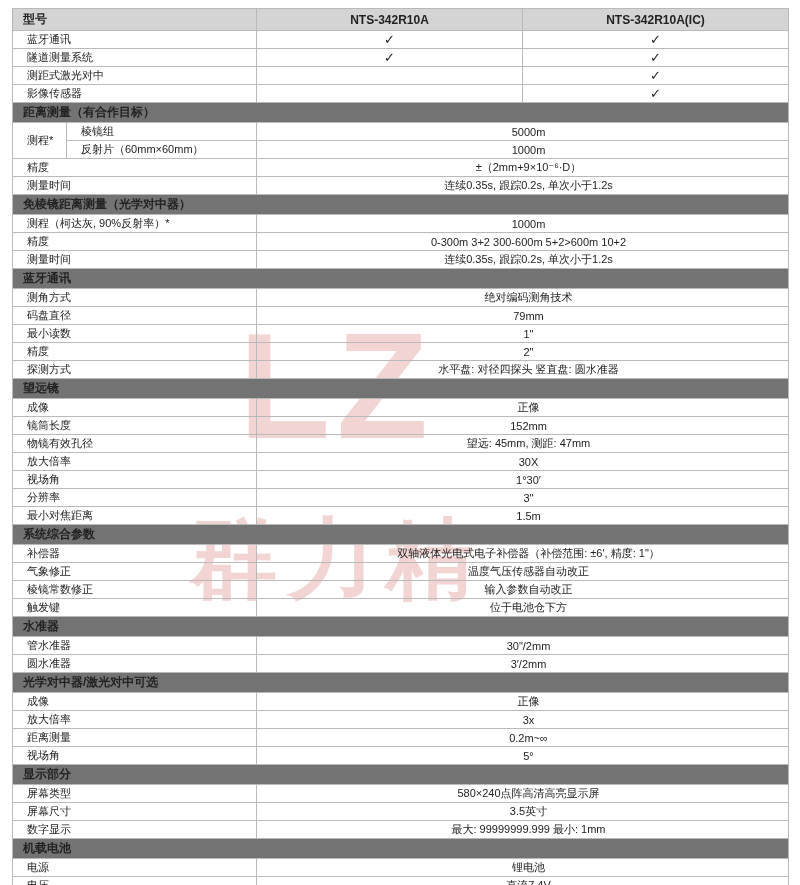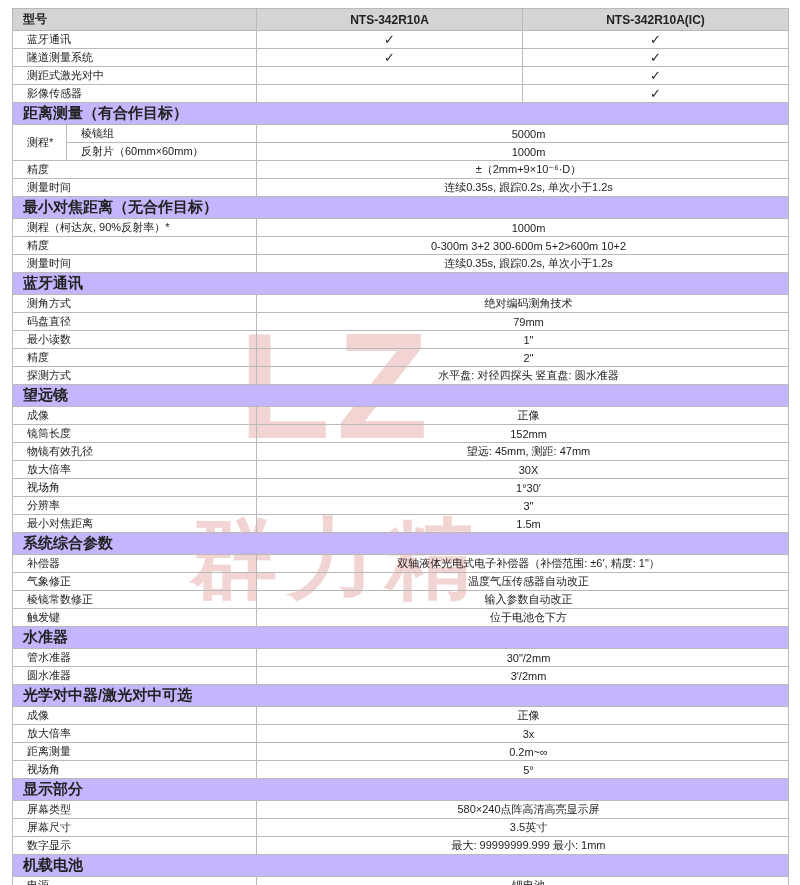--- a/index.html
+++ b/index.html
@@ -68,26 +68,26 @@
     font-weight:bold;
     text-align:center;
     height:22px;
     font-size:12px;
   }
   .hdr td.left{
     text-align:left;
     padding-left:10px;
   }
   .section td{
-    background:#c4b5fd;
+    background:#737373;
     font-weight:bold;
     text-align:left;
     padding-left:10px;
     height:19px;
-    font-size:15px;
+    font-size:12px;
     border-left:1px solid #b9b9b9;
     border-right:1px solid #b9b9b9;
   }
   .lbl{
     padding-left:14px;
     text-align:left;
   }
   .lbl2{
     padding-left:14px;
     text-align:left;
@@ -158,21 +158,21 @@
         </tr>
         <tr>
           <td class="lbl" colspan="2">精度</td>
           <td class="val" colspan="2">±（2mm+9×10⁻⁶·D）</td>
         </tr>
         <tr>
           <td class="lbl" colspan="2">测量时间</td>
           <td class="val" colspan="2">连续0.35s, 跟踪0.2s, 单次小于1.2s</td>
         </tr>
         <tr class="section">
-          <td colspan="4">最小对焦距离（无合作目标）</td>
+          <td colspan="4">免棱镜距离测量（光学对中器）</td>
         </tr>
         <tr>
           <td class="lbl" colspan="2">测程（柯达灰, 90%反射率）*</td>
           <td class="val" colspan="2">1000m</td>
         </tr>
         <tr>
           <td class="lbl" colspan="2">精度</td>
           <td class="val" colspan="2">0-300m 3+2  300-600m 5+2&gt;600m 10+2</td>
         </tr>
         <tr>

